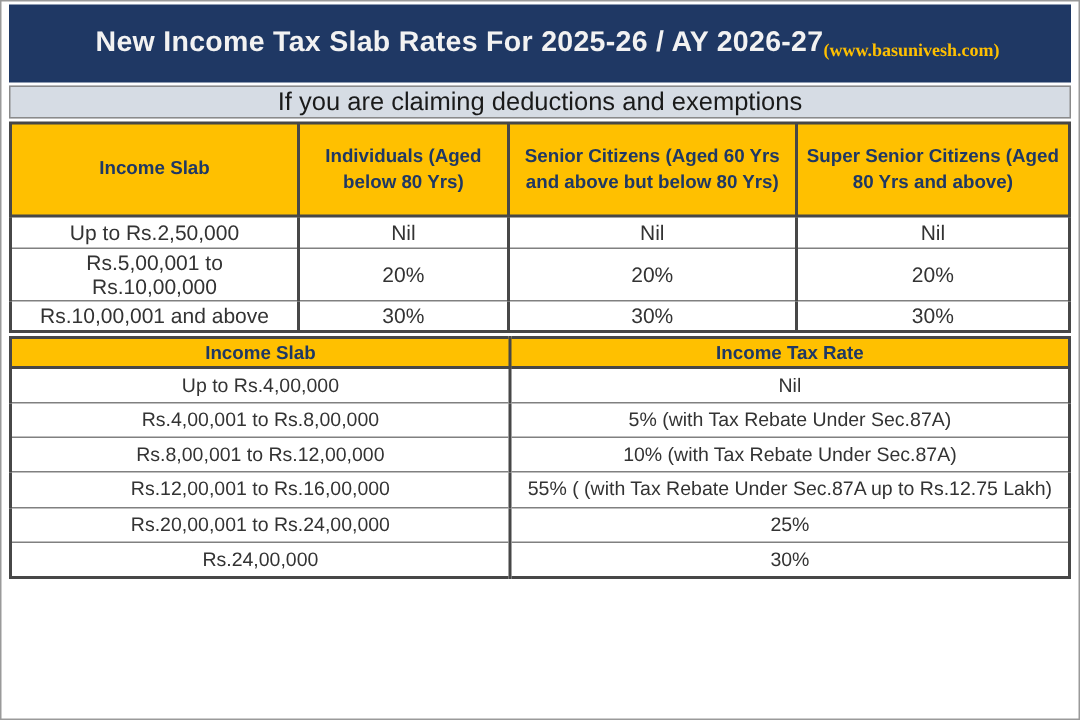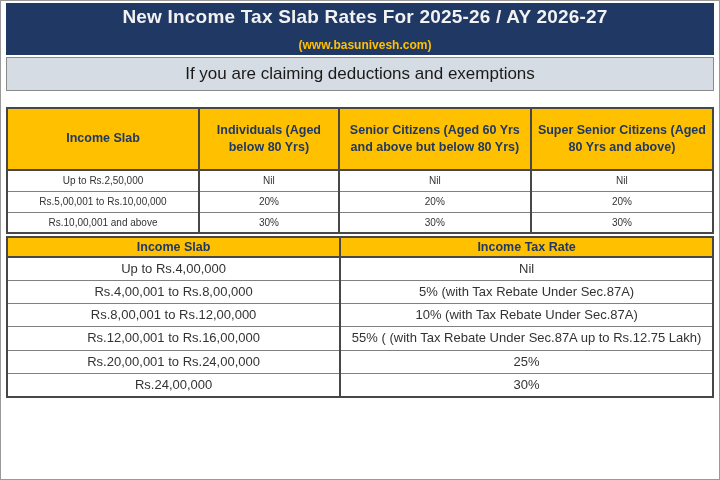--- a/index.html
+++ b/index.html
@@ -20,49 +20,49 @@
   }
   .wrap{
     position:absolute;
     left:6px; top:3px;
     width:708px;
   }
   .title-block{
     background:var(--navy);
     height:52px;
     display:flex;
-    flex-direction:column;
     align-items:center;
     justify-content:center;
     margin-bottom:2px;
     padding-left:10px;
   }
   .main-title{
     color:#f2f2f2;
     font-size:19px;
     font-weight:bold;
     letter-spacing:0.2px;
     line-height:1.2;
   }
   .sub-title{
     color:var(--gold);
     font-size:12px;
     font-weight:bold;
     margin-top:9px;
+    font-family:Liberation Serif, serif;
   }
   .section-heading{
     background:var(--section-bg);
     border:1px solid #8a8a8a;
-    height:34px;
+    height:22px;
     display:flex;
     align-items:center;
     justify-content:center;
     font-size:17px;
     color:#1a1a1a;
-    margin-bottom:16px;
+    margin-bottom:2px;
   }
   table{
     width:100%;
     border-collapse:collapse;
     table-layout:fixed;
     border:2px solid var(--grid-dark);
     margin-bottom:2px;
     padding-left:40px;
   }
   th,td{
@@ -74,21 +74,21 @@
     padding:1px 6px;
   }
   thead th{
     background:var(--gold);
     color:var(--navy);
     font-weight:bold;
     border-bottom:2px solid var(--grid-dark);
   }
   .t1 thead th{height:62px;font-size:12.5px;line-height:1.4;}
   .t1 tbody tr{height:21px;}
-  .t1 tbody td{font-size:10px;color:var(--body-text);}
+  .t1 tbody td{font-size:14px;color:var(--body-text);}
   .t2 thead th{height:20px;font-size:12.5px;}
   .t2 tbody tr{height:22px;}
   .t2 tbody td{font-size:13px;color:var(--body-text);line-height:1.55;}
   .t1 col.c1{width:27.2%;}
   .t1 col.c2{width:19.8%;}
   .t1 col.c3{width:27.2%;}
   .t1 col.c4{width:25.8%;}
   .t2 col.c1{width:47.2%;}
   .t2 col.c2{width:52.8%;}
 </style>

